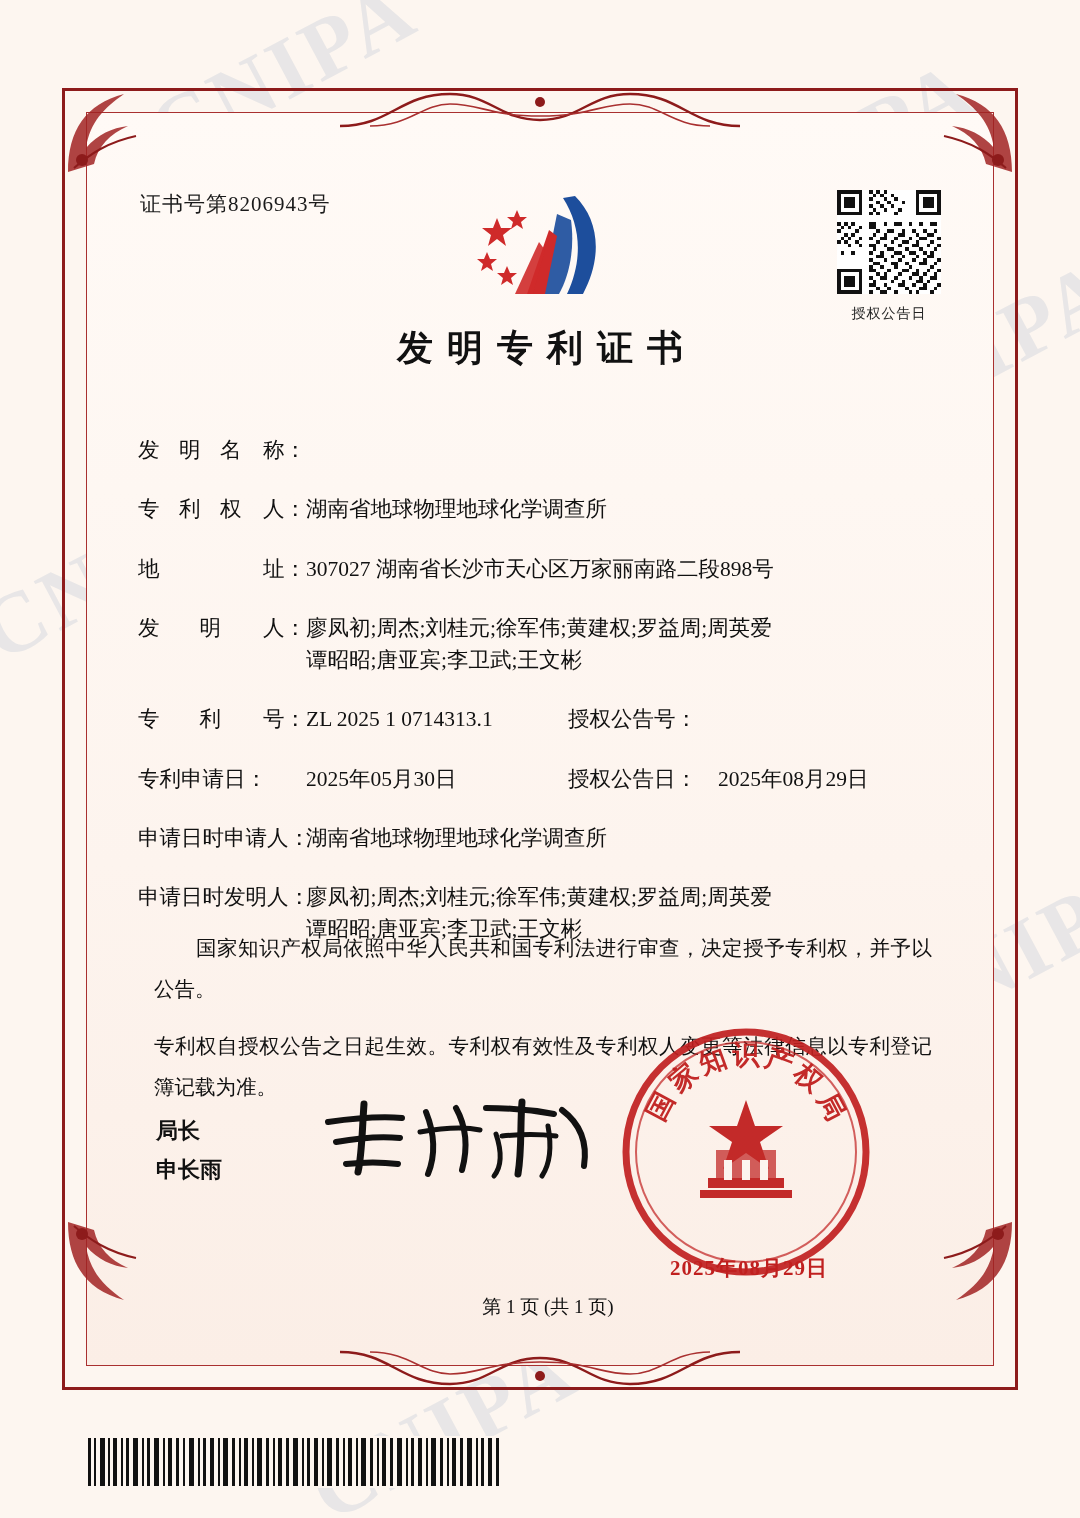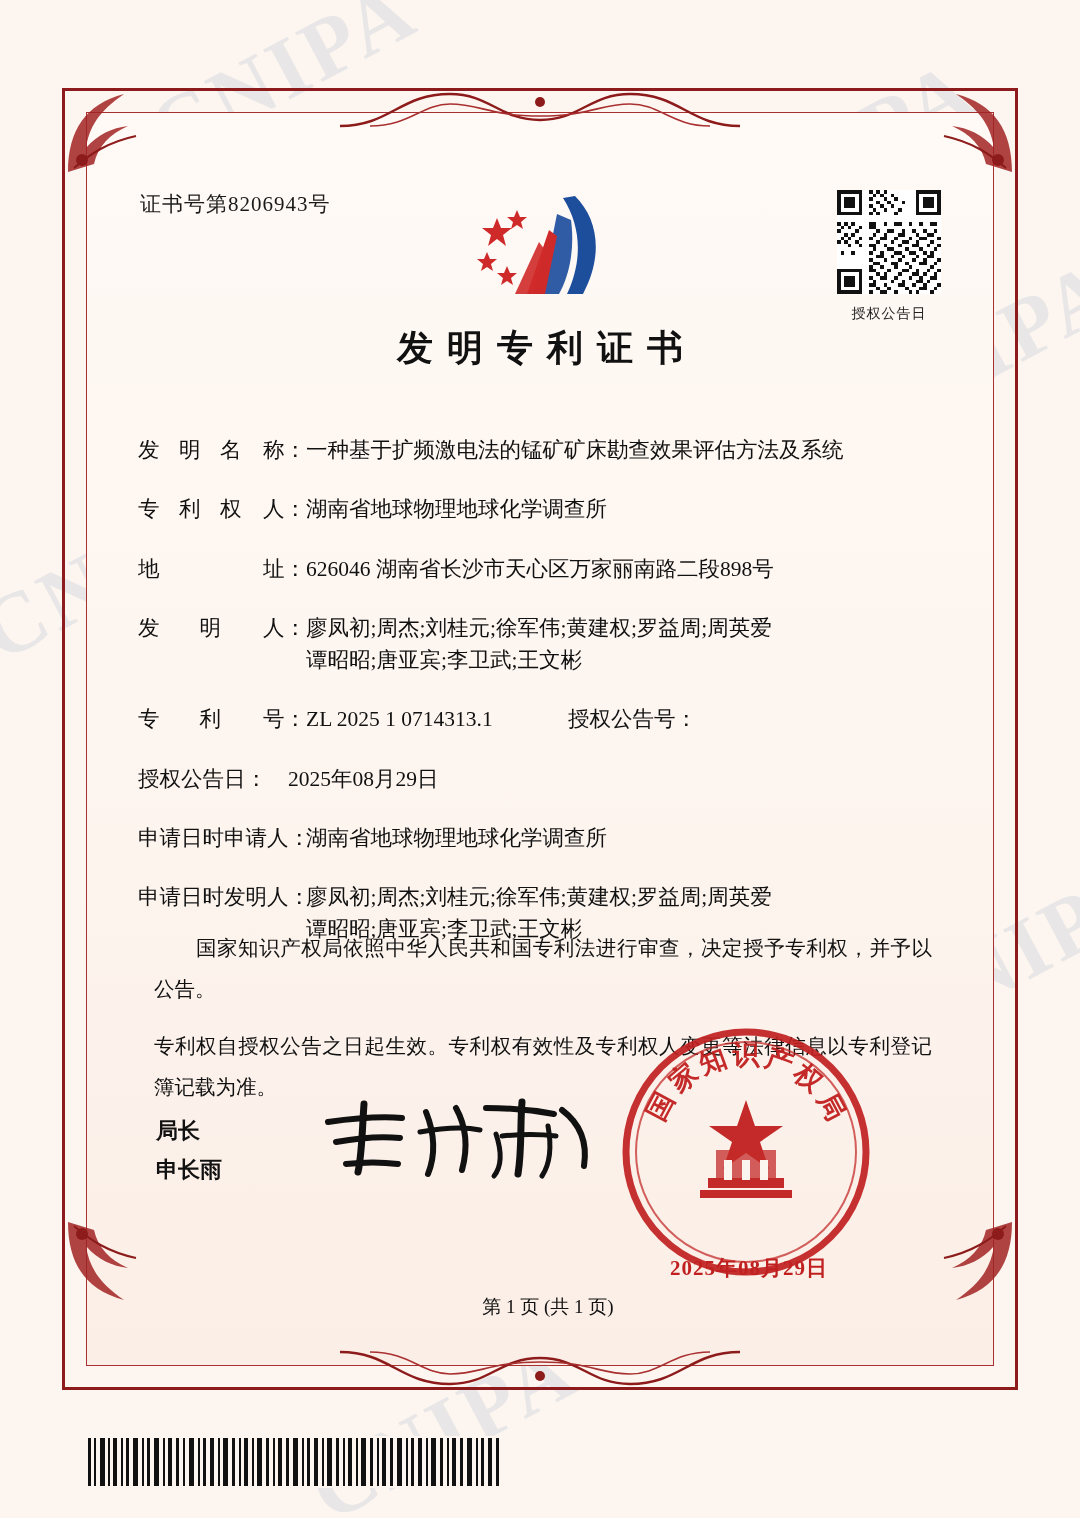--- a/index.html
+++ b/index.html
@@ -485,39 +485,38 @@
 
     <div class="fields">
 
       <div class="row">
         <div class="lbl spread">
           <span>发</span>
           <span>明</span>
           <span>名</span>
           <span>称：</span>
         </div>
-        <div class="val">一种基于扩频激电法的锰矿矿床勘查效果评估方法及系统</div>
       </div>
 
       <div class="row">
         <div class="lbl spread">
           <span>专</span>
           <span>利</span>
           <span>权</span>
           <span>人：</span>
         </div>
         <div class="val">湖南省地球物理地球化学调查所</div>
       </div>
 
       <div class="row">
         <div class="lbl spread">
           <span>地</span>
           <span>址：</span>
         </div>
-        <div class="val">626046 湖南省长沙市天心区万家丽南路二段898号</div>
+        <div class="val">307027 湖南省长沙市天心区万家丽南路二段898号</div>
       </div>
 
       <div class="row">
         <div class="lbl spread">
           <span>发</span>
           <span>明</span>
           <span>人：</span>
         </div>
         <div class="val">
           <span>廖凤初;周杰;刘桂元;徐军伟;黄建权;罗益周;周英爱</span>
@@ -536,20 +535,24 @@
             <div class="val">ZL 2025 1 0714313.1</div>
           </div>
           <div class="col-b">
             <div class="lbl2">授权公告号：</div>
           </div>
         </div>
       </div>
 
       <div class="row">
         <div class="two-col">
+          <div class="col-a">
+            <div class="lbl">专利申请日：</div>
+            <div class="val">2025年05月30日</div>
+          </div>
           <div class="col-b">
             <div class="lbl2">授权公告日：</div>
             <div class="val">2025年08月29日</div>
           </div>
         </div>
       </div>
 
       <div class="row">
         <div class="lbl">申请日时申请人：</div>
         <div class="val">湖南省地球物理地球化学调查所</div>

